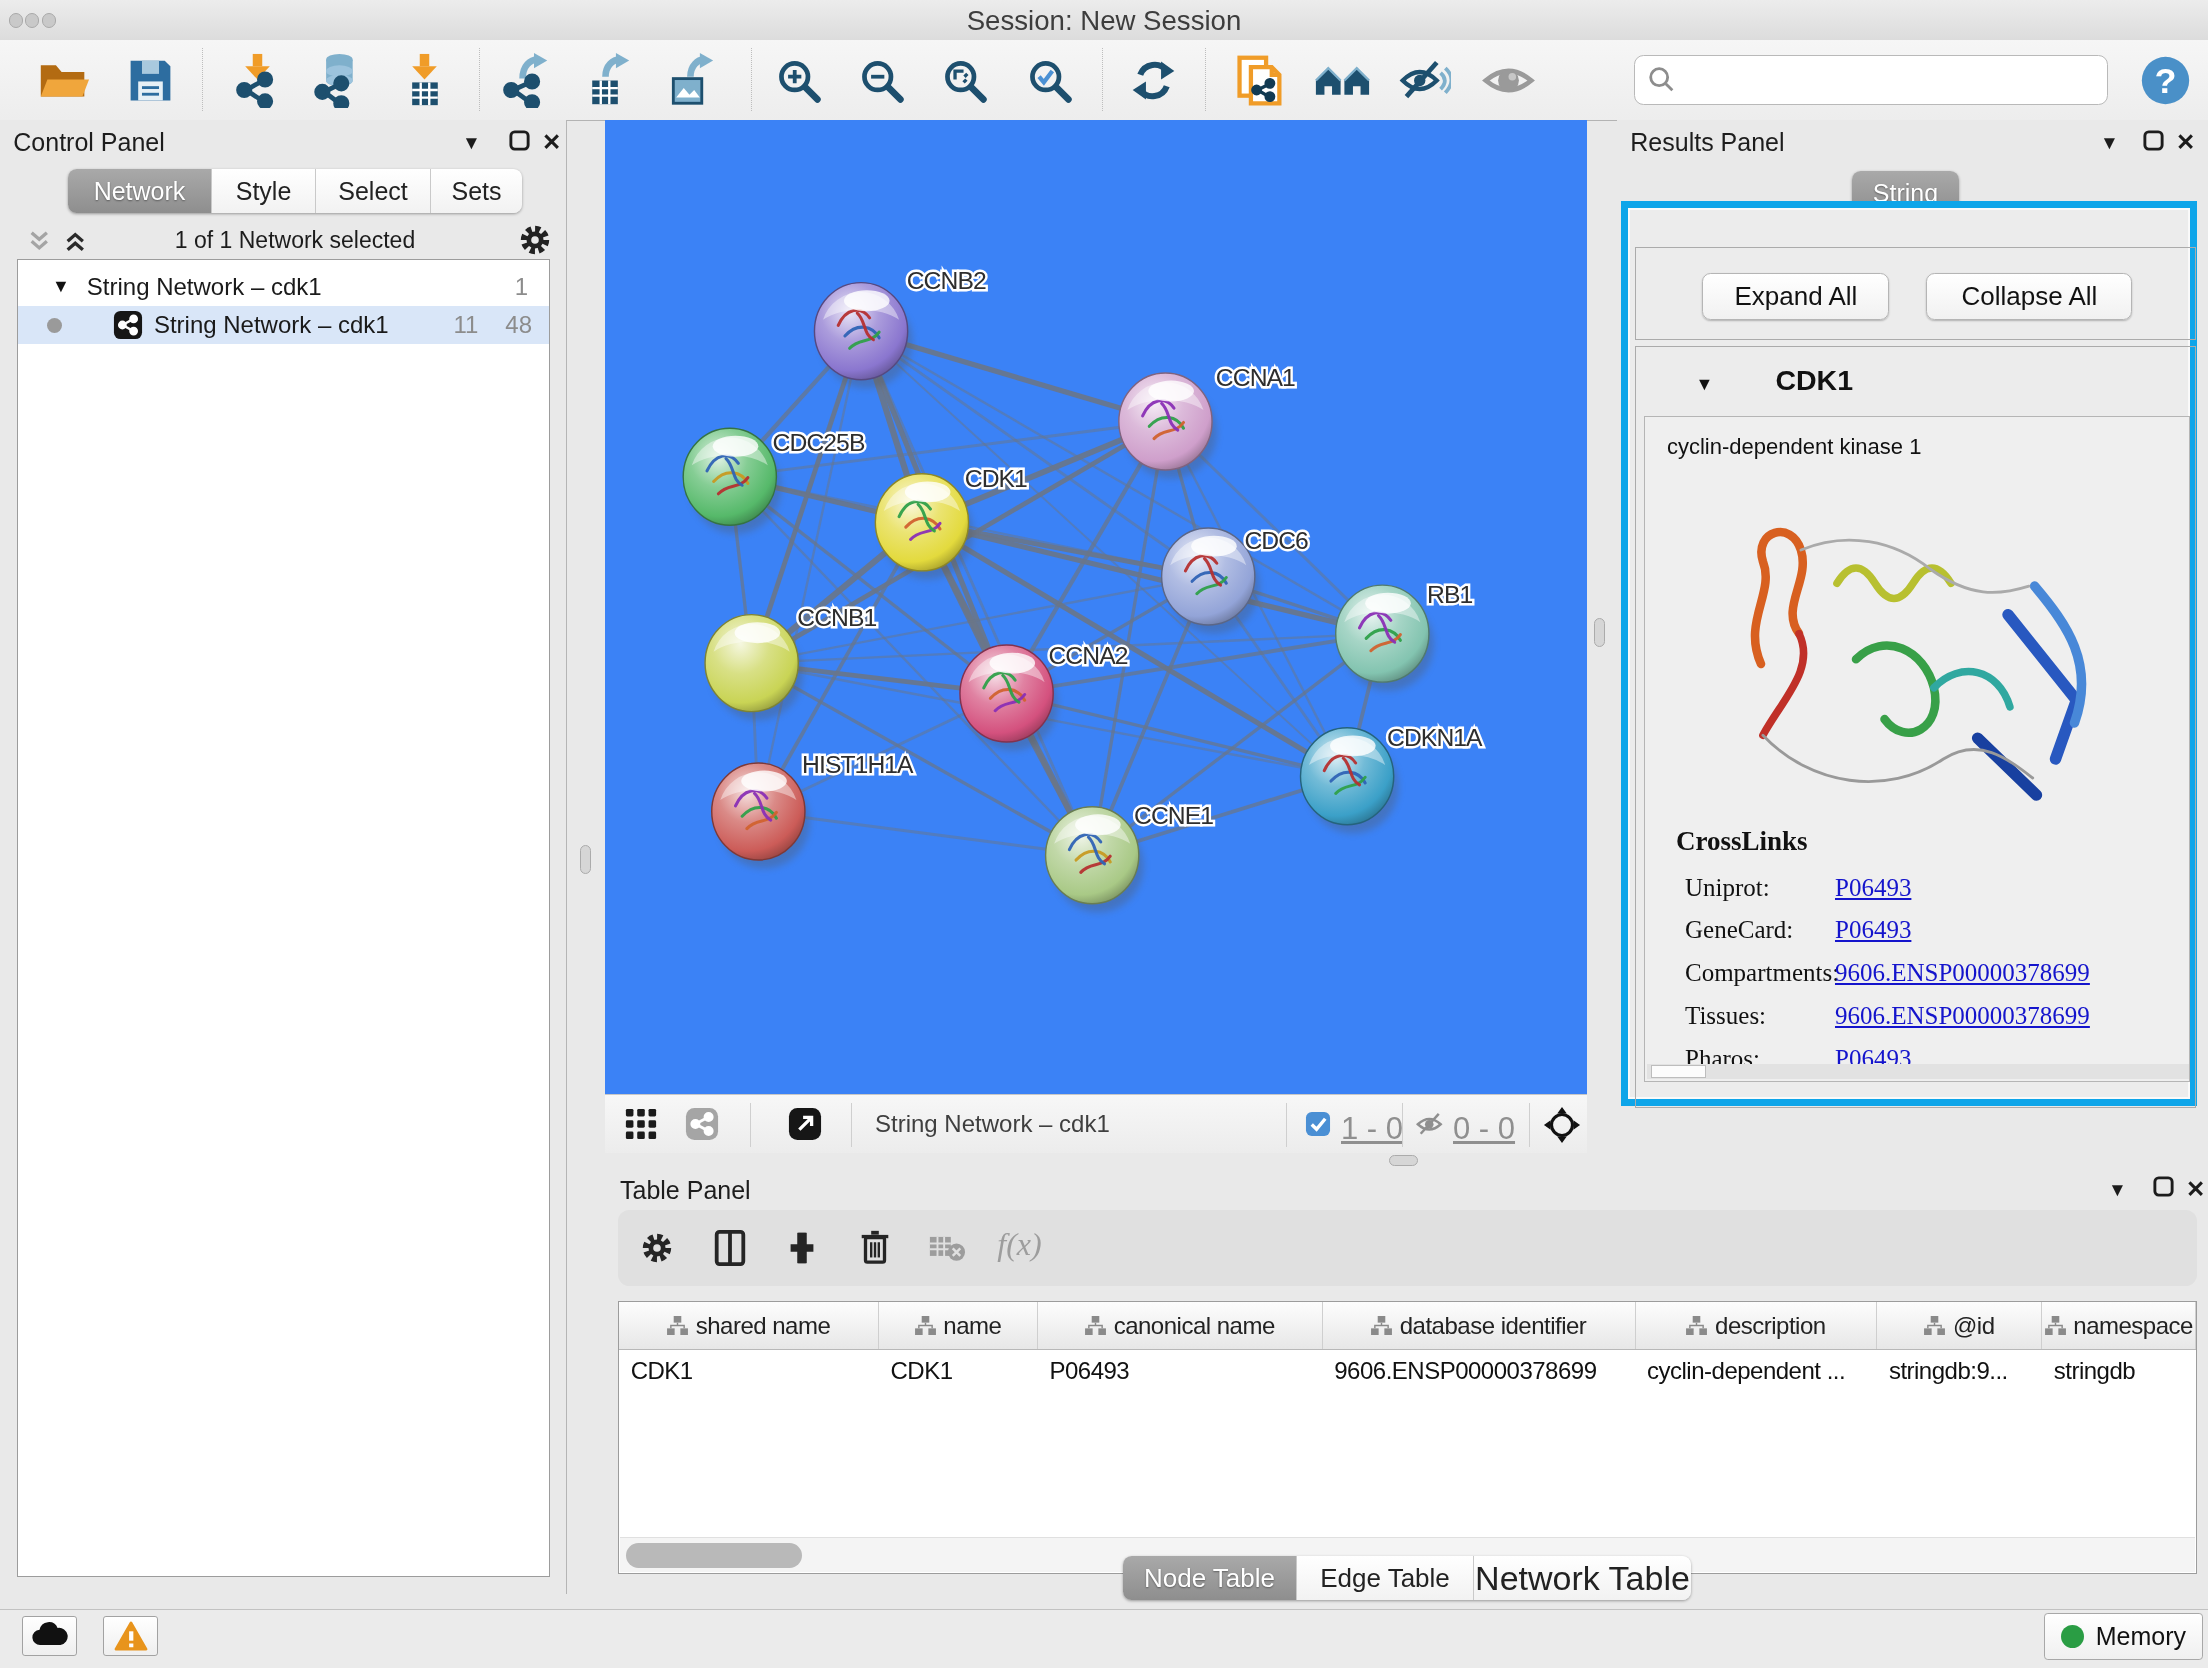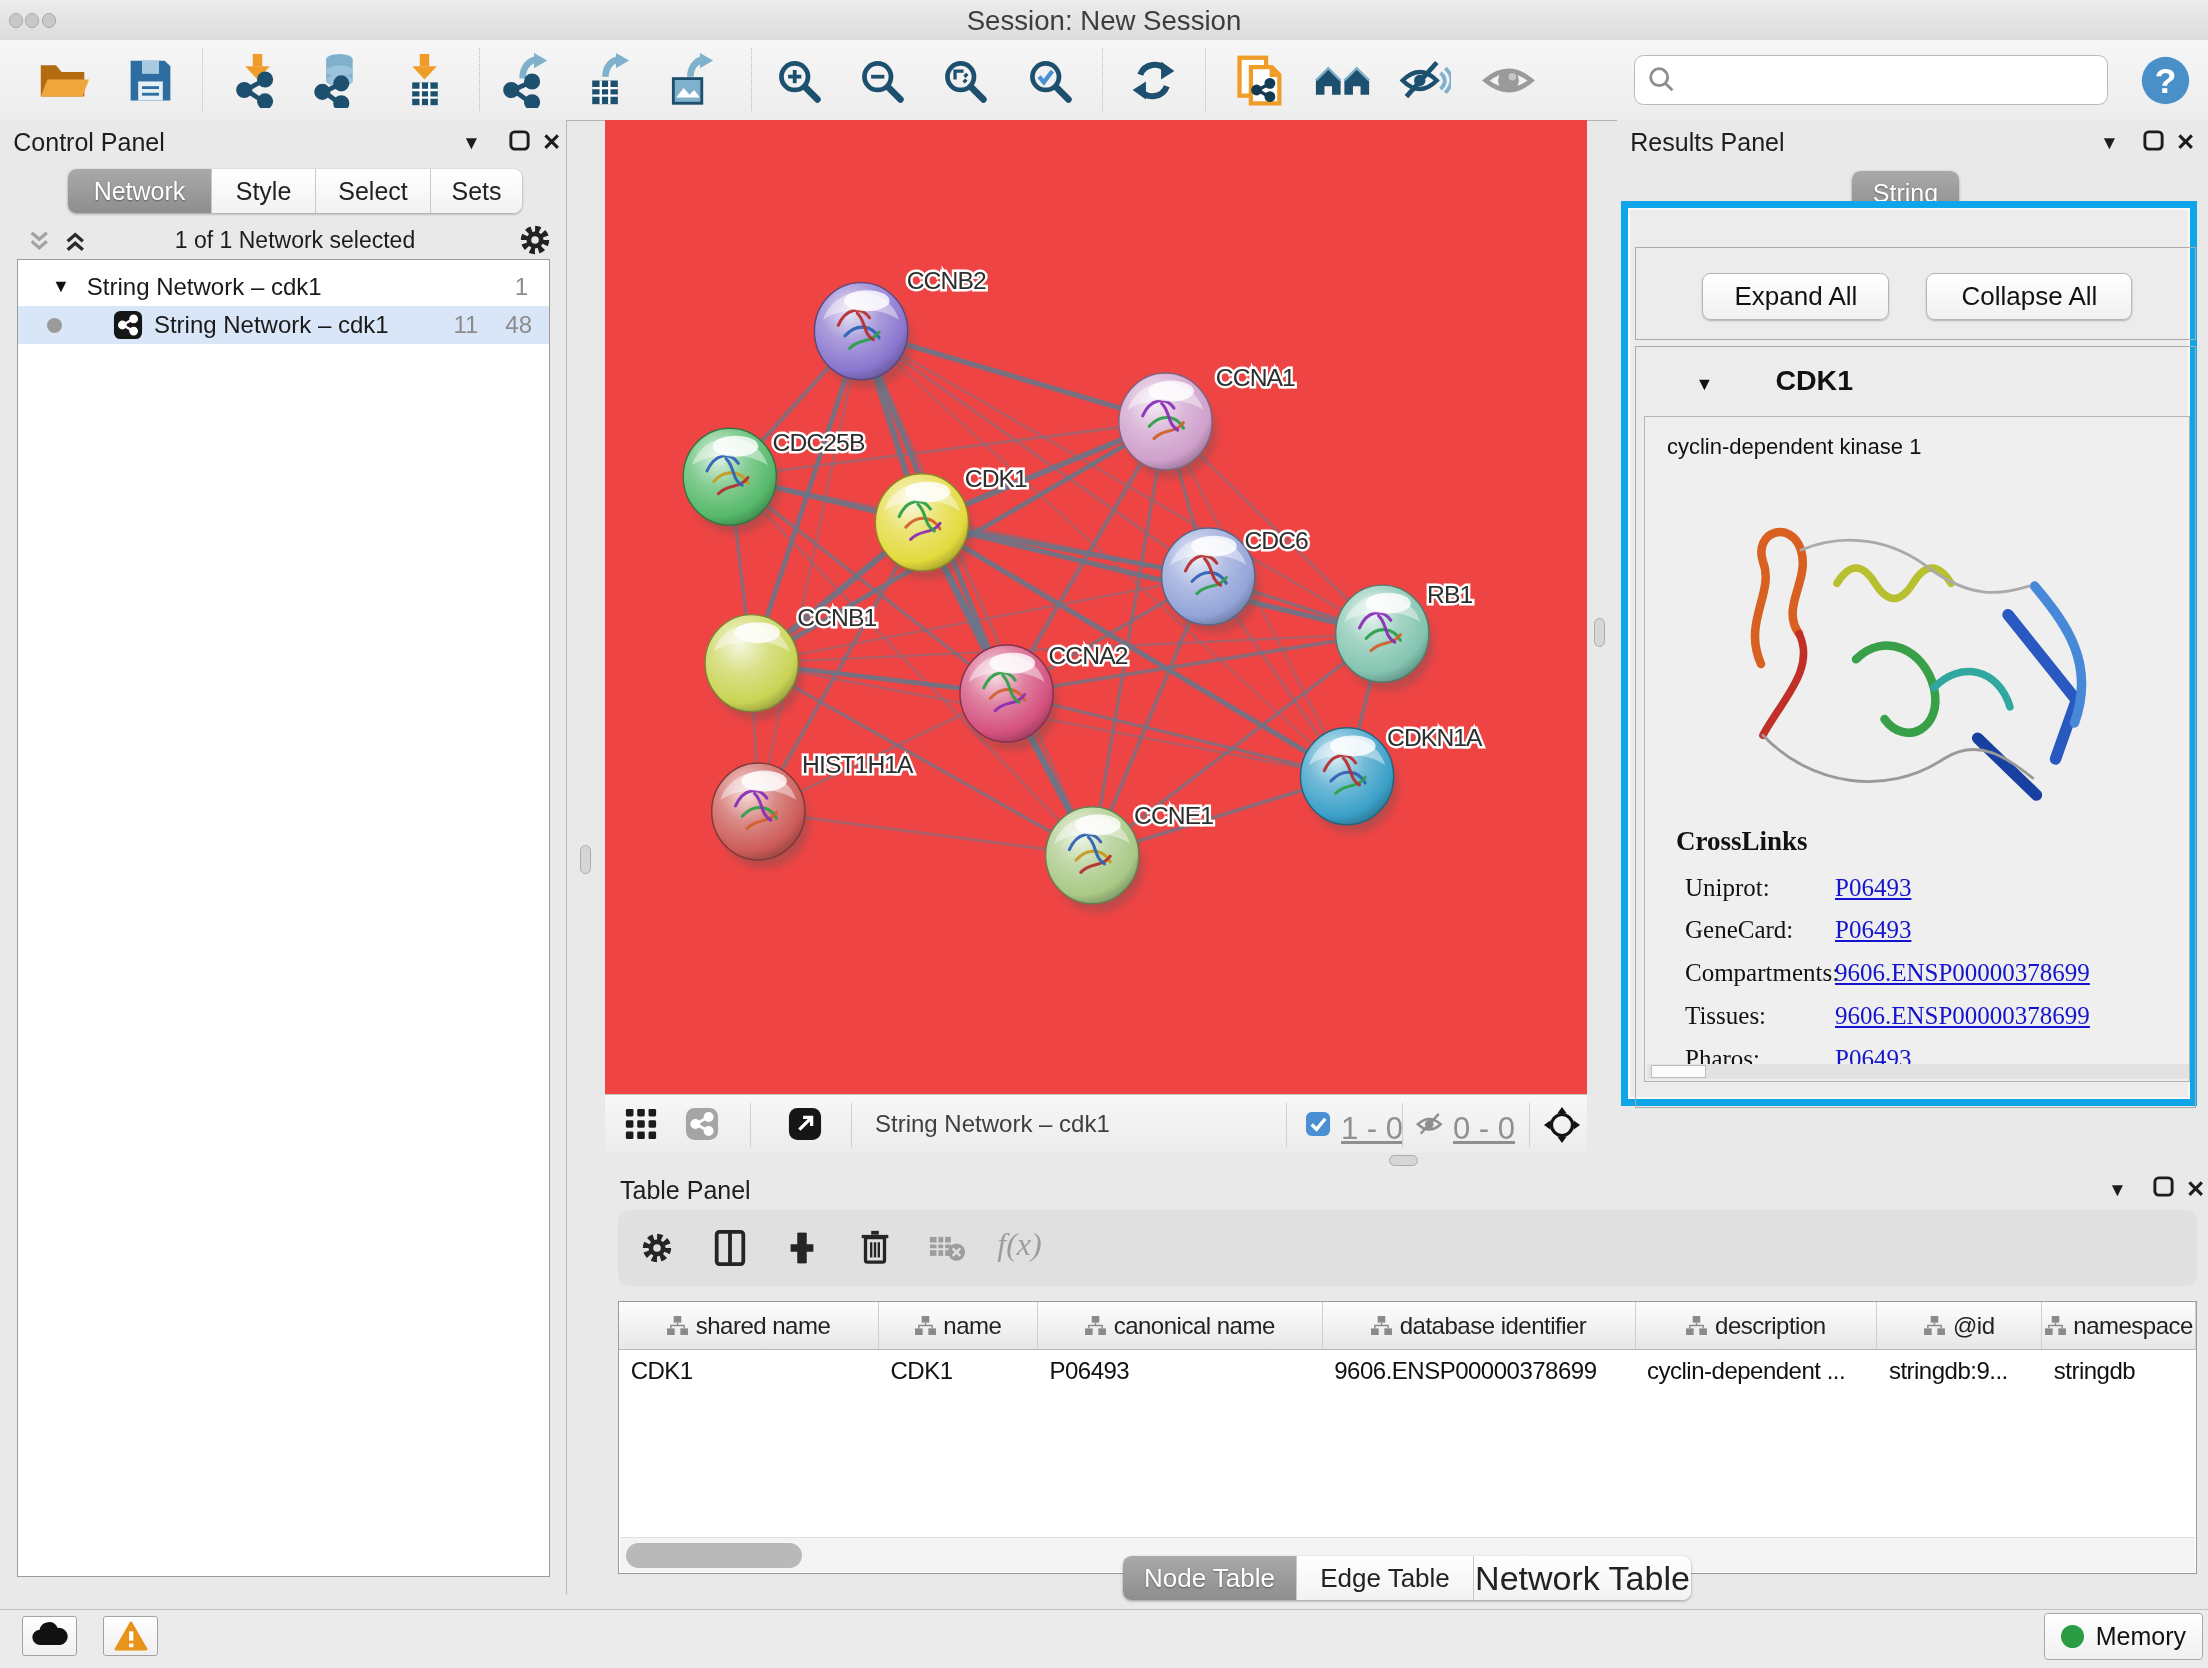--- a/index.html
+++ b/index.html
@@ -23,21 +23,21 @@
   .tab{height:44px;display:flex;align-items:center;justify-content:center;font-size:25px;color:#222;background:linear-gradient(#ffffff,#f2f2f2);border-right:1px solid #c9c9c9;}
   .tab:last-child{border-right:none;}
   .tab.sel{background:linear-gradient(#a9a9a9,#8e8e8e);color:#fff;text-shadow:0 1px 1.9px rgba(0,0,0,.4);}
   
   .cpanel{position:absolute;left:0;top:120px;width:567px;height:1474px;background:#e9e9e9;border-right:1px solid #b5b5b5;box-sizing:border-box;}
   .treebox{position:absolute;left:17px;top:139px;width:533px;height:1318px;background:#fff;border:1px solid #9c9c9c;box-sizing:border-box;}
   .trow{position:absolute;left:0;width:100%;height:38px;display:flex;align-items:center;font-size:24px;color:#1a1a1a;}
   .trow.sel{background:#d9e6f8;}
   .count{color:#8c8c8c;}
   
-  .netcanvas{position:absolute;left:605px;top:120px;width:982px;height:974px;background:#ef4444;}
+  .netcanvas{position:absolute;left:605px;top:120px;width:982px;height:974px;background:#3b82f6;}
   .netbar{position:absolute;left:605px;top:1094px;width:982px;height:59px;background:linear-gradient(#f7f7f7,#ececec);border-top:1px solid #c7c7c7;box-sizing:border-box;}
   .nbsep{position:absolute;top:7.6px;height:44px;border-left:1px solid #cfcfcf;width:0;}
   .nbtxt{font-size:24px;color:#3f3f3f;}
   .nbcnt{font-size:31px;color:#8f8f8f;text-decoration:underline;}
   
   .rpanel{position:absolute;left:1617px;top:120px;width:592px;height:1048px;background:#e9e9e9;}
   .rcontent{position:absolute;left:3.8px;top:81px;width:576px;height:905px;background:#ececec;border:7px solid #0ea5e9;box-shadow:inset 0 0 0 1.9px #fafafa;box-sizing:border-box;}
   .btnbox{position:absolute;left:7.6px;top:39px;width:561px;height:93px;border:1px solid #ababab;box-sizing:border-box;}
   .rbtn{position:absolute;top:25px;height:45px;background:linear-gradient(#ffffff,#f1f1f1);border:1px solid #b5b5b5;border-radius:8.6px;font-size:26px;color:#111;display:flex;align-items:center;justify-content:center;box-shadow:0 1px 1.9px rgba(0,0,0,.25);}
   .cdkbox{position:absolute;left:7.6px;top:138px;width:561px;height:762px;border:1px solid #ababab;box-sizing:border-box;}

